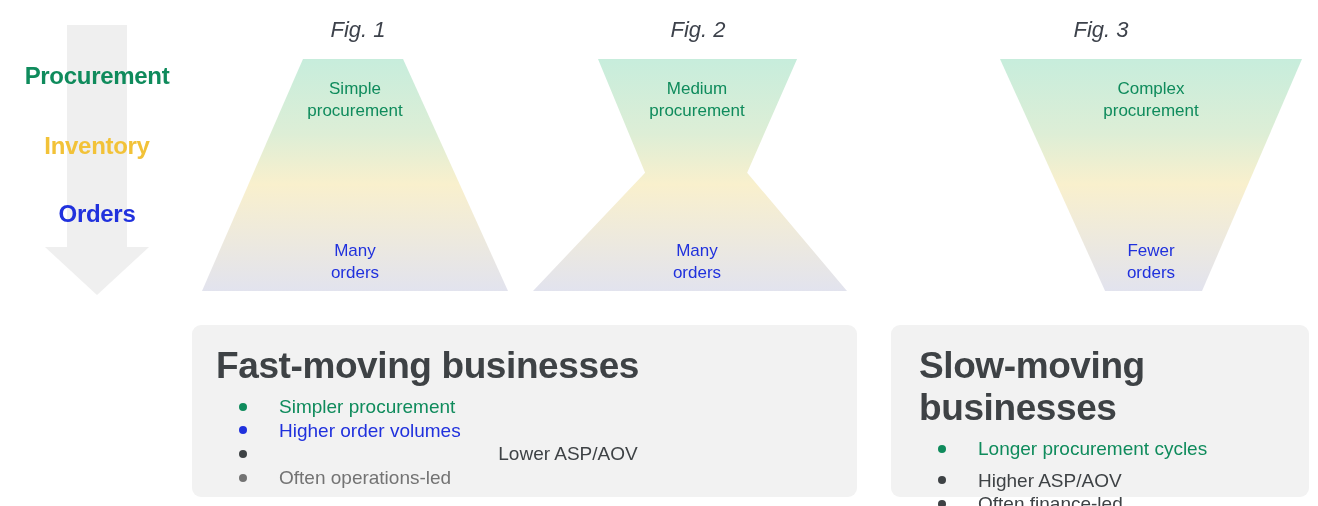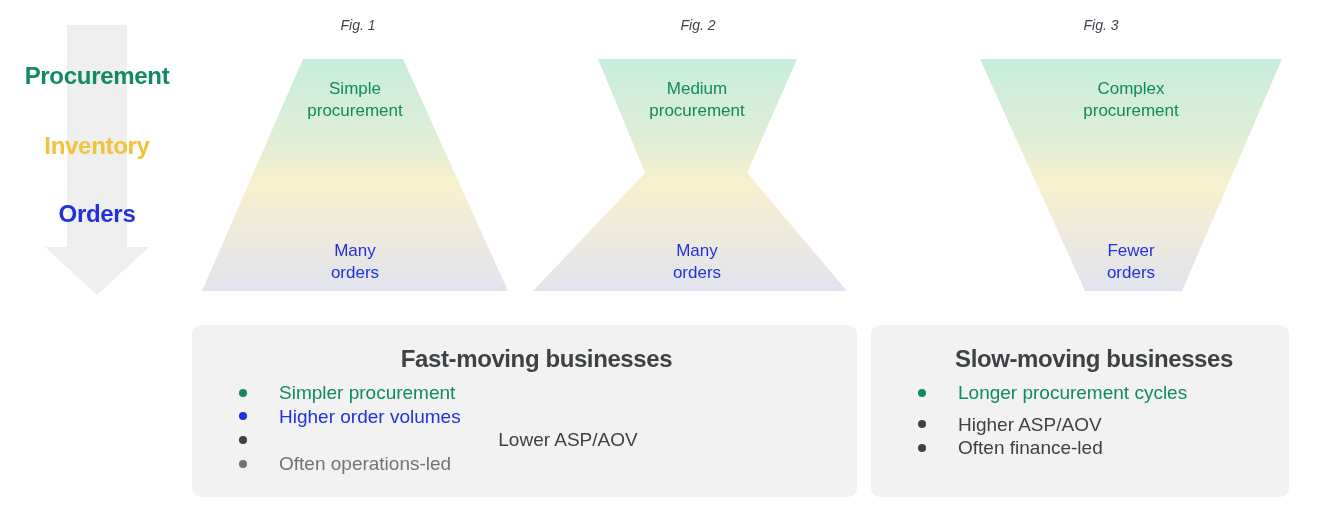--- a/index.html
+++ b/index.html
@@ -9,45 +9,45 @@
   
   .axis-arrow{position:absolute;left:42px;top:25px;}
   .axis-label{position:absolute;left:97px;transform:translate(-50%,-50%);
     font-weight:bold;font-size:24px;white-space:nowrap;letter-spacing:-0.3px;}
   .axis-label.l0{top:76px;}
   .axis-label.l1{top:146px;text-align:right;}
   .axis-label.l2{top:214px;}
 
   
   .figure-title{position:absolute;top:17px;transform:translateX(-50%);
-    font-style:italic;font-size:14px;color:#3d424b;white-space:nowrap;text-align:center;}
+    font-style:italic;font-size:22px;color:#3d424b;white-space:nowrap;text-align:center;}
   .figure-title.f0{left:358px;}
   .figure-title.f1{left:698px;}
   .figure-title.f2{left:1101px;}
 
   
   .shape{position:absolute;top:59px;
     background:linear-gradient(to bottom,#c7eddc 0%,#ddeed6 32%,#f9f0cd 54%,#e2e3ee 100%);}
   .shape.s0{left:202px;width:306px;height:232px;
     clip-path:polygon(33% 0, 65.7% 0, 100% 100%, 0 100%);}
   .shape.s1{left:533px;width:314px;height:232px;
     clip-path:polygon(20.7% 0, 84.1% 0, 68.2% 49%, 100% 100%, 0 100%, 35.7% 49%);}
-  .shape.s2{left:980px;width:302px;height:232px;
+  .shape.s2{left:1000px;width:302px;height:232px;
     clip-path:polygon(0 0, 100% 0, 66.9% 100%, 34.8% 100%);}
   .shape-label{position:absolute;left:0;width:100%;text-align:center;
     white-space:pre-line;font-size:17px;line-height:22px;}
   .shape-label.pos-top{top:19px;color:#0f8b5c;}
   .shape-label.pos-bottom{top:181px;color:#2031dd;}
   .shape.s1 .shape-label{transform:translateX(7px);}
 
   
   .summary-box{position:absolute;top:325px;height:172px;background:#f2f2f2;border-radius:9px;}
   .summary-box.b0{left:192px;width:665px;}
-  .summary-box.b1{left:871px;width:418px;}
-  .box-title{margin:20px 0 0 24px;font-size:24px;font-weight:bold;color:#3e4245;letter-spacing:-0.4px;text-align:center;}
+  .summary-box.b1{left:891px;width:418px;}
+  .box-title{margin:20px 0 0 24px;font-size:37px;font-weight:bold;color:#3e4245;letter-spacing:-0.4px;}
   .summary-box.b1 .box-title{margin-left:28px;}
   .box-list{list-style:none;margin:8px 0 0 0;padding:0;}
   .box-list li{position:relative;padding-left:87px;font-size:19px;line-height:23.6px;color:#3e4245;}
   .dot{position:absolute;left:47px;top:50%;transform:translateY(-50%);
     width:8px;height:8px;border-radius:50%;background:currentColor;}
 </style>
 </head>
 <body>
 
 <div class="canvas">

